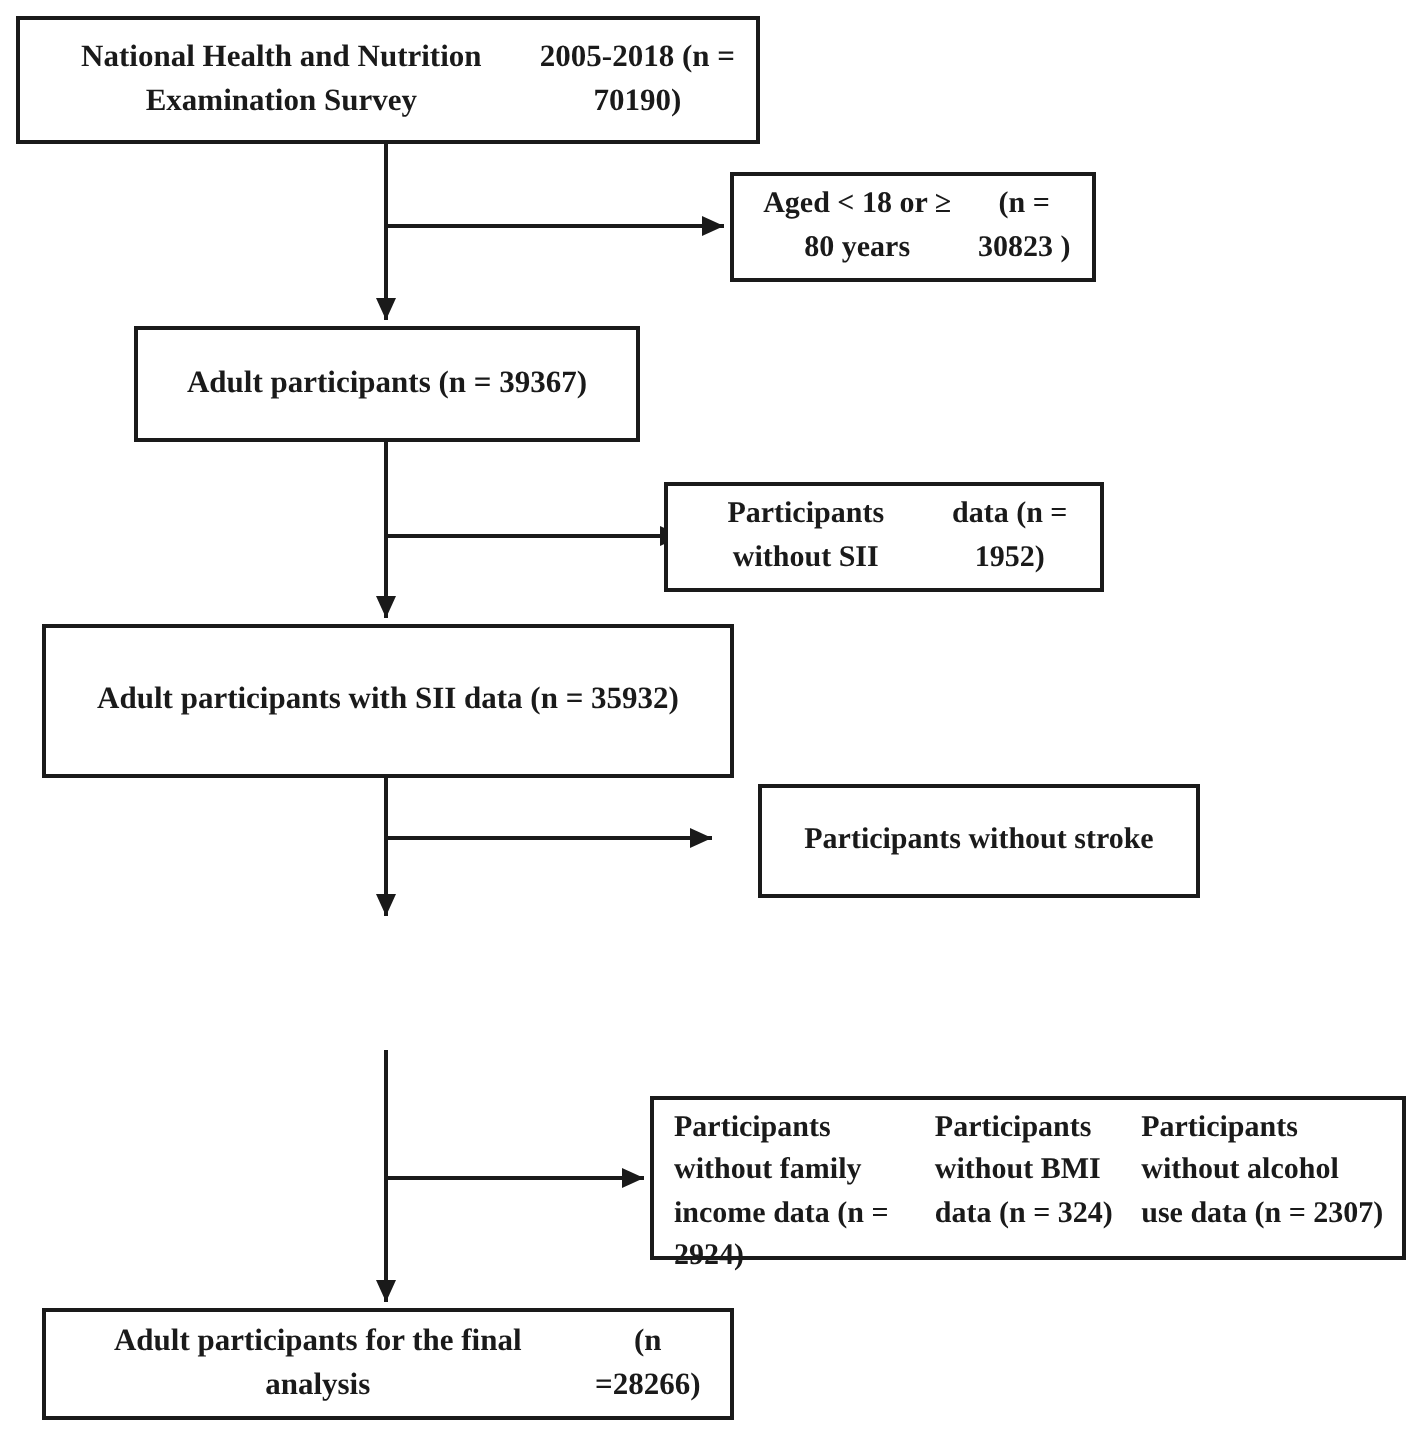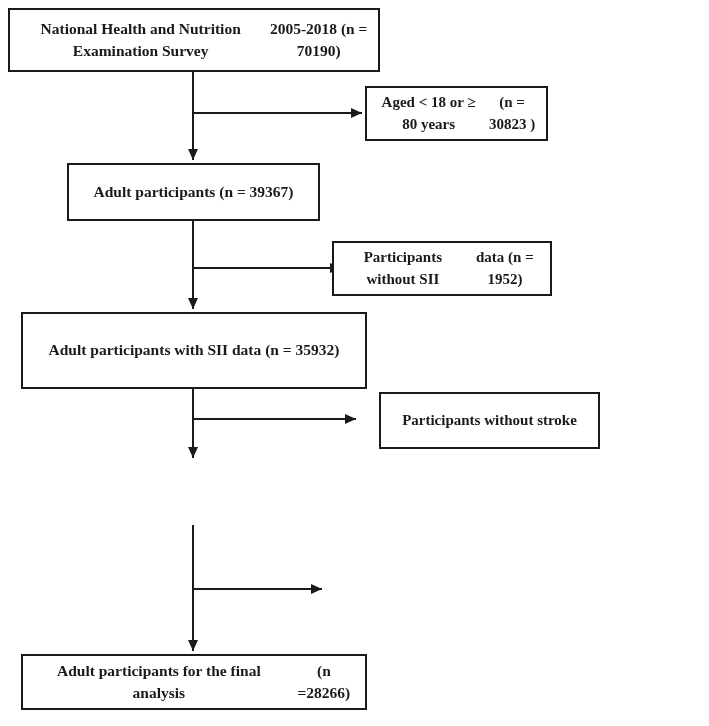--- a/index.html
+++ b/index.html
@@ -89,19 +89,24 @@
 
   <div class="fbox main" style="left:21px; top:312px; width:346px; height:77px;">
     <span>Adult participants with SII data (n = 35932)</span>
   </div>
 
   <div class="fbox excl" style="left:359px; top:392px; width:221px; height:57px;margin-left:20px;">
     <span>Participants without stroke</span>
   </div>
 
 
+  <div class="fbox excl align-left" style="left:325px; top:548px; width:378px; height:82px;">
+    <span>Participants without family income data (n = 2924)</span>
+    <span>Participants without BMI data (n = 324)</span>
+    <span>Participants without alcohol use data (n = 2307)</span>
+  </div>
 
   <div class="fbox main" style="left:21px; top:654px; width:346px; height:56px;">
     <span>Adult participants for the final analysis</span>
     <span>(n =28266)</span>
   </div>
 
 </div>
 
 </body></html>

